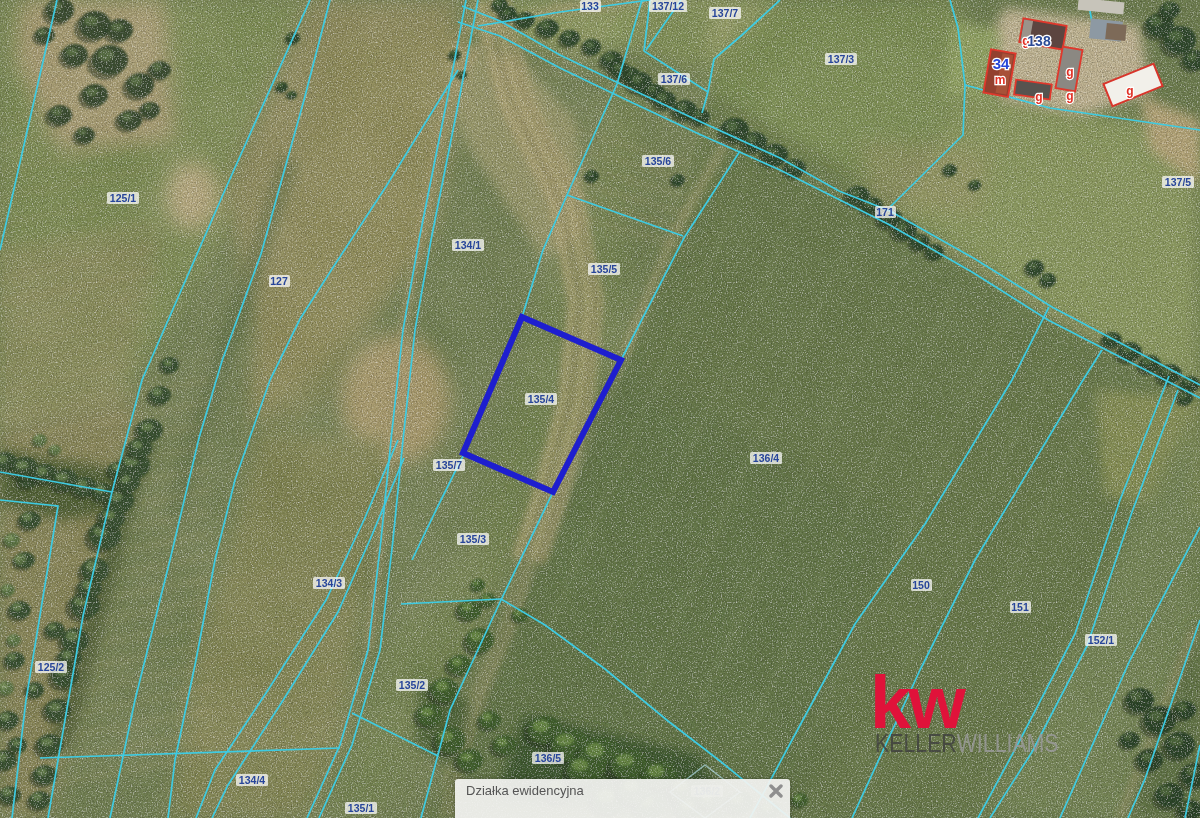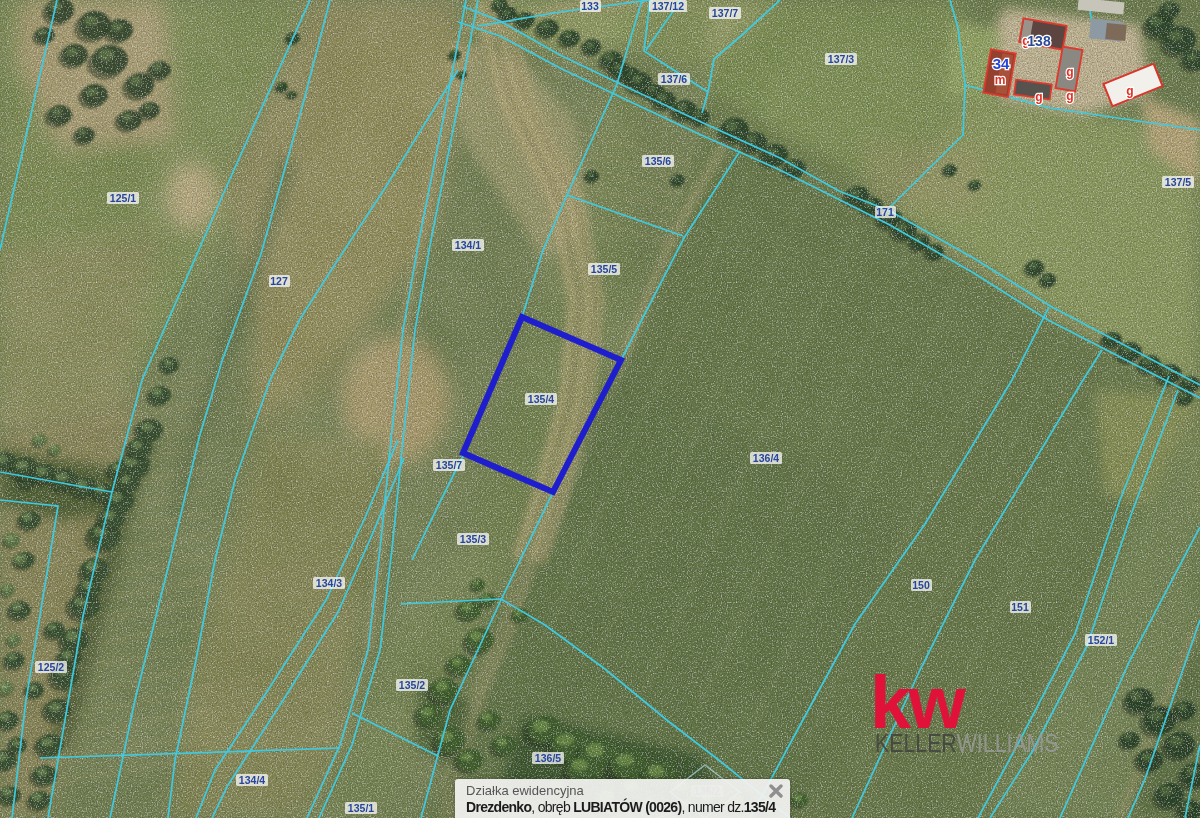--- a/index.html
+++ b/index.html
@@ -884,16 +884,15 @@
         <rect x="691" y="785" width="32" height="12" rx="1.5" fill="#ffffff" fill-opacity="0.72"></rect>
         <text x="707" y="794.8" text-anchor="middle" font-family="Liberation Sans" font-size="10.5" font-weight="bold" fill="#27459a">136/2</text>
       </g>
       <text x="870" y="728" font-family="Liberation Sans" font-size="74" font-weight="bold" fill="#e0123a" letter-spacing="-3">kw</text>
       <g transform="translate(875,752) scale(0.82,1)">
         <text x="0" y="0" font-family="Liberation Sans" font-size="26"><tspan fill="#3f3f3f" fill-opacity="0.8">KELLER</tspan><tspan fill="#9a9a9a" fill-opacity="0.85">WILLIAMS</tspan></text>
       </g>
     </svg></div>
 <div id="popup">
  <div class="t1">Działka ewidencyjna</div>
- <div class="t2"><b>Drezdenko</b>, obręb <b>LUBIATÓW (0026)</b>, numer dz.<b>135/4</b></div>
  <svg width="14" height="14">
       <path d="M2,2 L12,12 M12,2 L2,12" stroke="#8f8f8f" stroke-width="3.4" stroke-linecap="round"></path>
     </svg>
 </div>
 </body></html>

